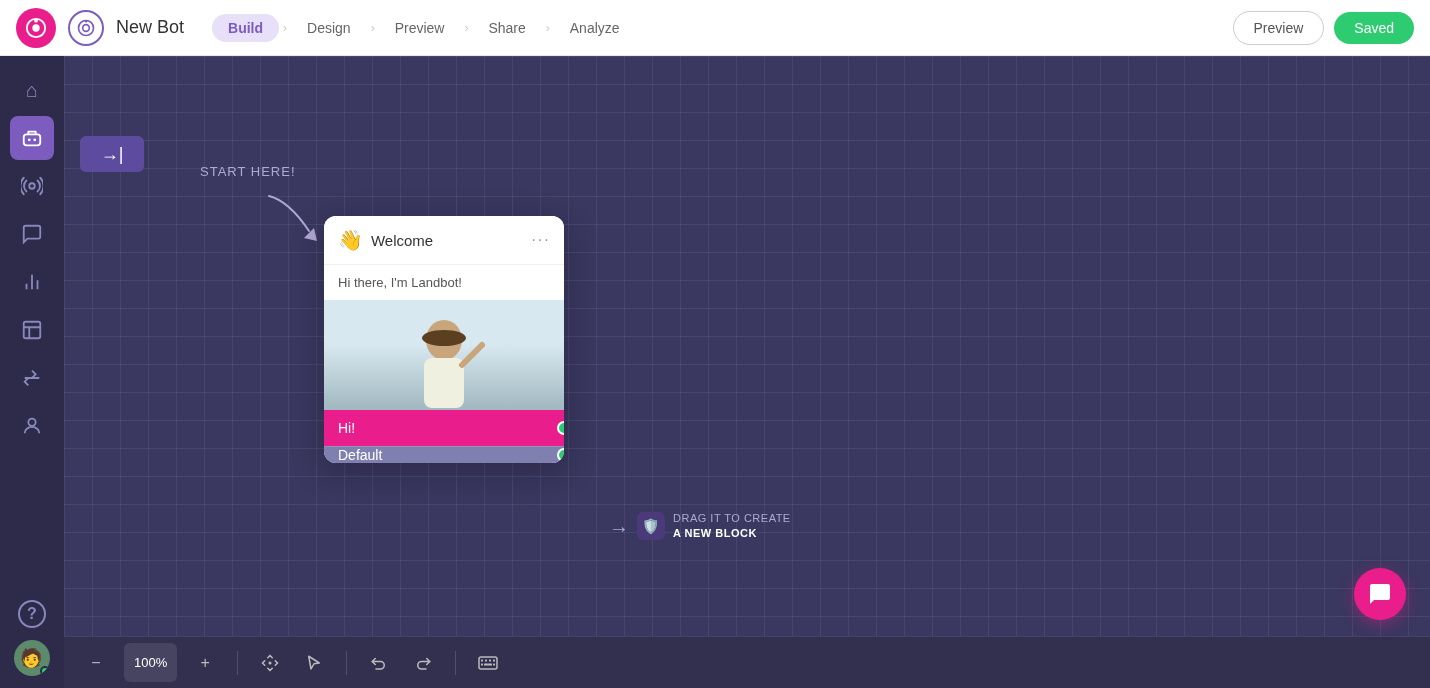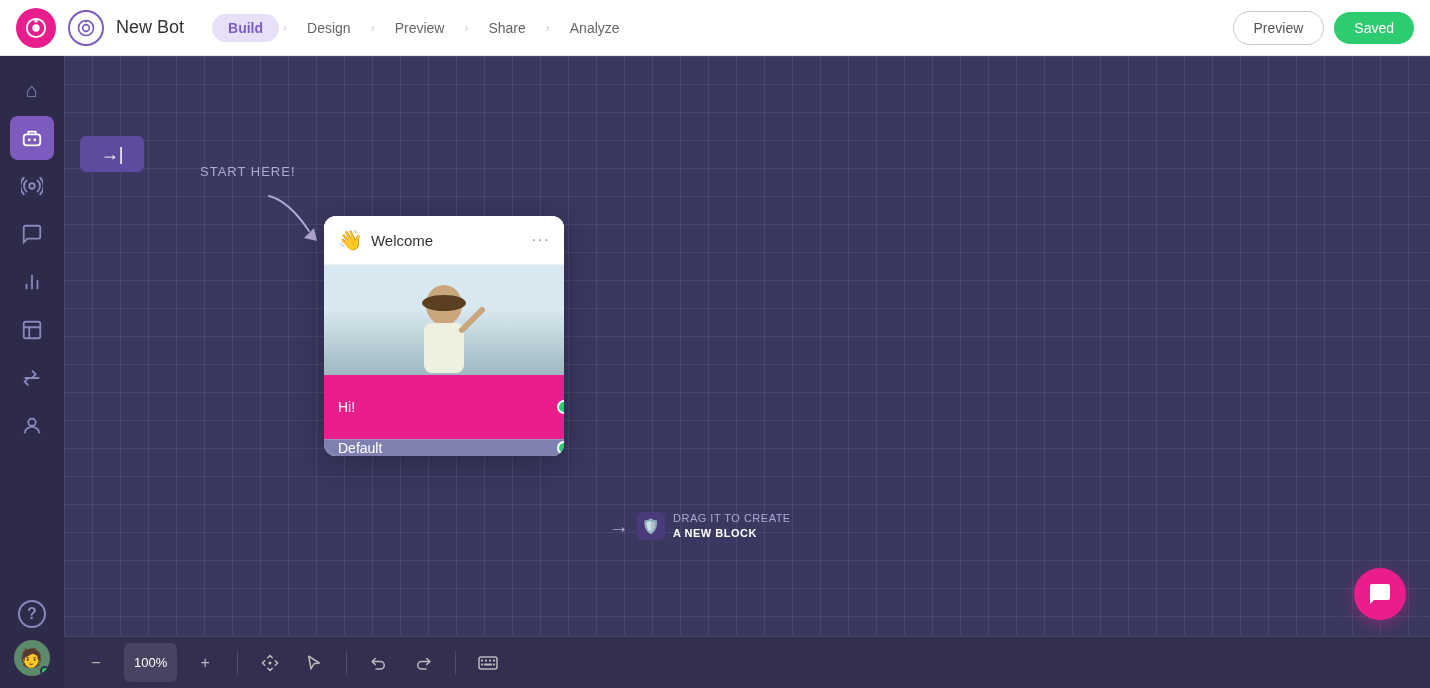--- a/index.html
+++ b/index.html
@@ -201,21 +201,21 @@
       top: 0; left: 0; right: 0; bottom: 0;
       background: linear-gradient(to bottom, #d8e8f0 40%, #a0b8c0 100%);
     }
     .card-btn-hi {
       display: flex;
       align-items: center;
       background: #e91e8c;
       color: #fff;
       font-size: 14px;
       font-weight: 500;
-      padding: 24px 14px;
+      padding: 10px 14px;
       cursor: pointer;
       position: relative;
     }
     .card-btn-hi span { flex: 1; }
     .card-btn-default {
       display: flex;
       align-items: center;
       background: #8080b0;
       color: #fff;
       font-size: 14px;
@@ -446,20 +446,21 @@
       <path d="M10 10 Q30 15 50 45" stroke="#b0a8d4" stroke-width="2" fill="none" stroke-linecap="round"></path>
       <polygon points="45,52 55,42 58,55" fill="#b0a8d4"></polygon>
     </svg>
 
     <div class="welcome-card">
       <div class="card-header">
         <span class="card-emoji">👋</span>
         <span class="card-title">Welcome</span>
         <span class="card-menu">···</span>
       </div>
+      <div class="card-message">Hi there, I'm Landbot!</div>
       <div class="card-image">
         <div class="card-image-bg"></div>
 
         <svg style="position:absolute;bottom:0;" width="100" height="100" viewBox="0 0 100 100">
           <ellipse cx="50" cy="30" rx="18" ry="20" fill="#c8a57a"></ellipse>
           <rect x="30" y="48" width="40" height="50" rx="8" fill="#f0f0e0"></rect>
           <ellipse cx="50" cy="28" rx="22" ry="8" fill="#5a4020"></ellipse>
           <line x1="68" y1="55" x2="88" y2="35" stroke="#c8a57a" stroke-width="6" stroke-linecap="round"></line>
         </svg>
       </div>

